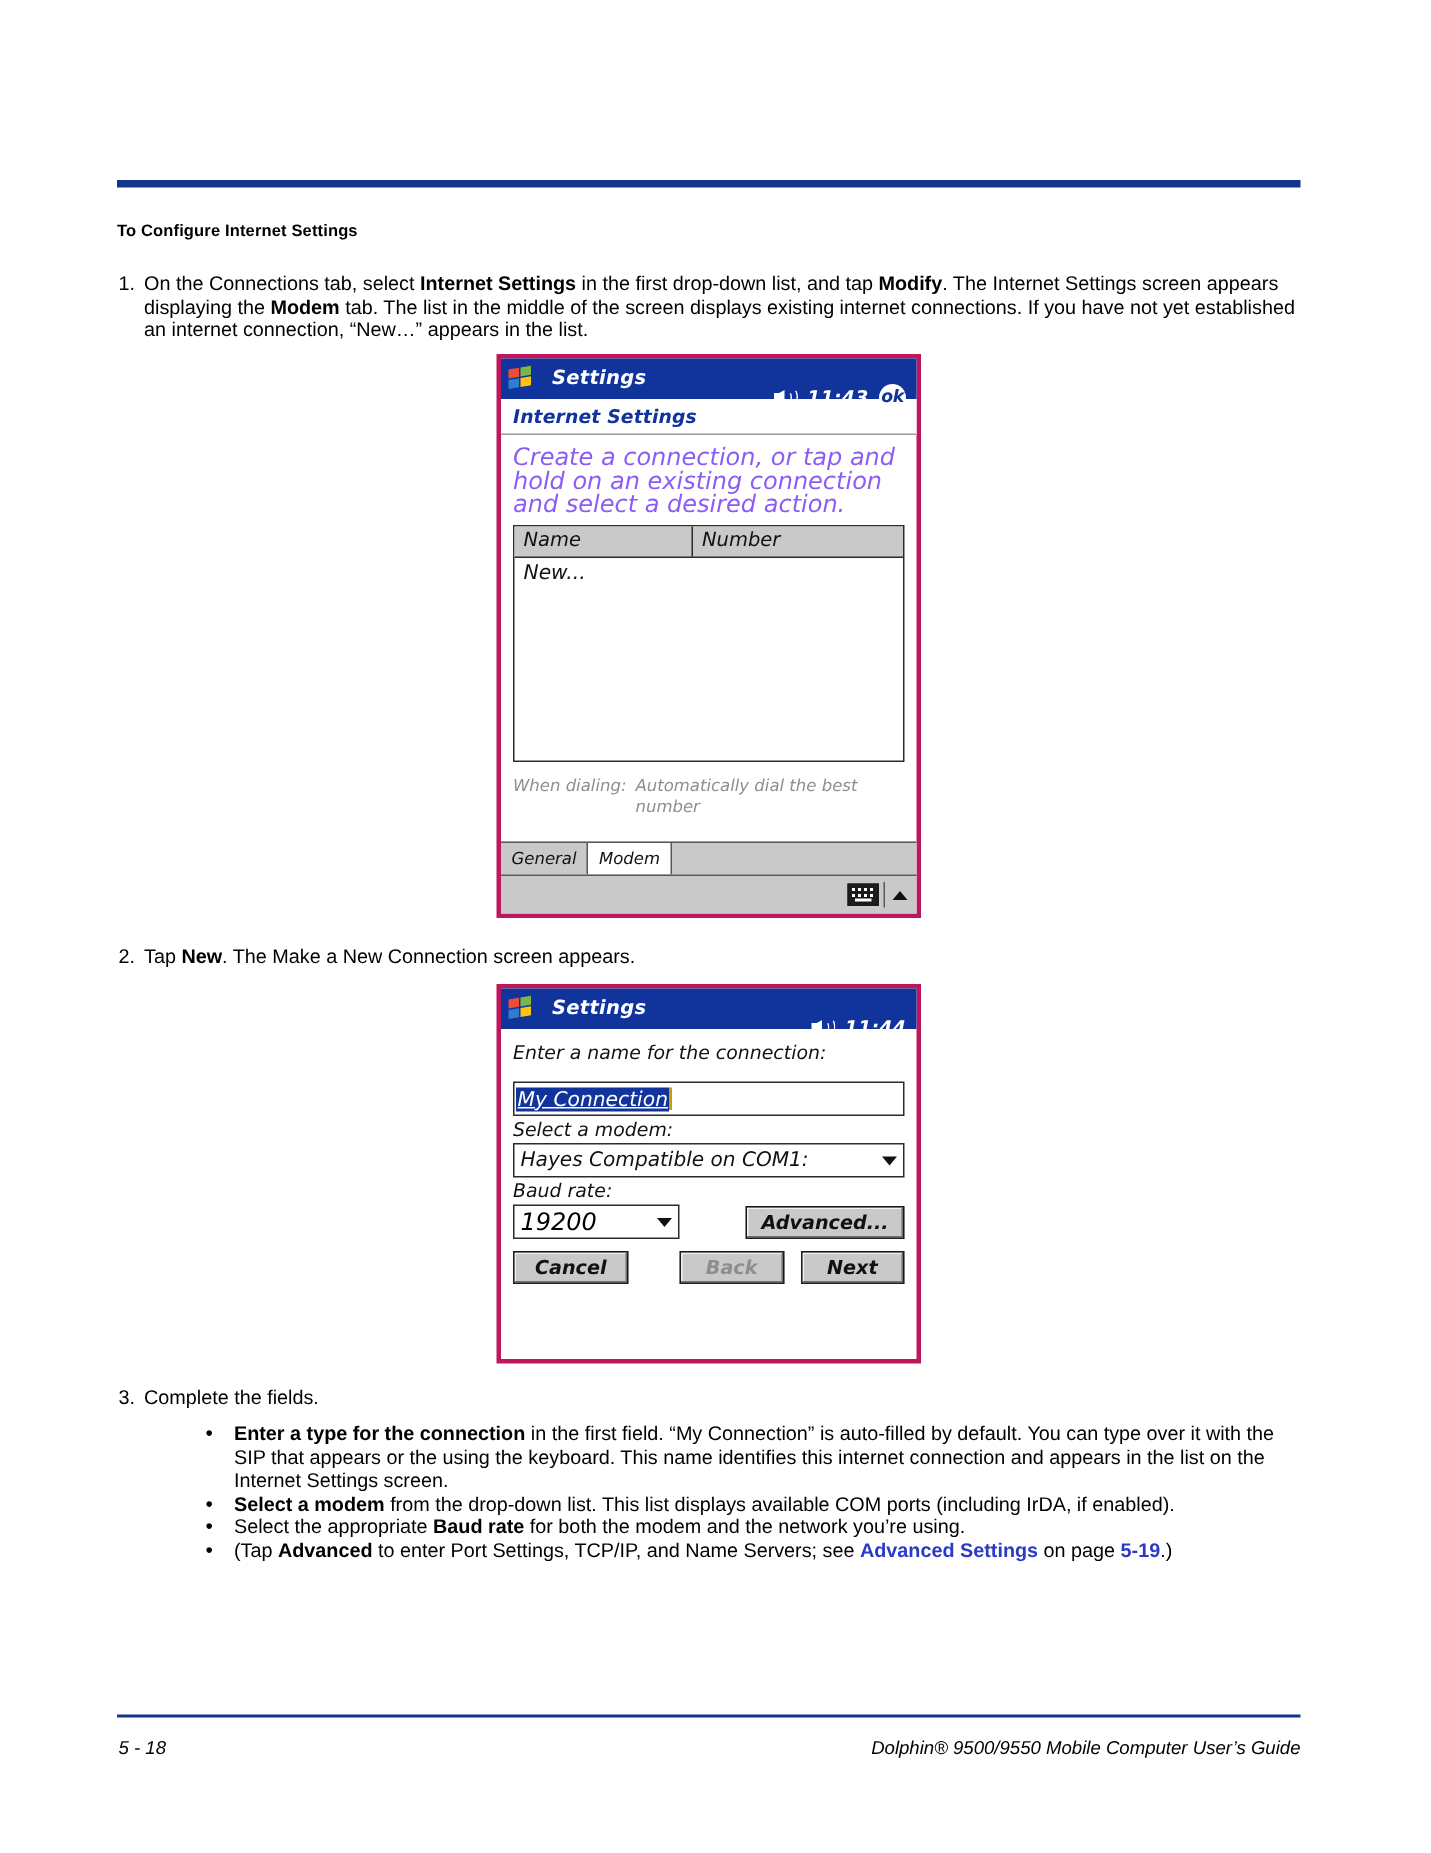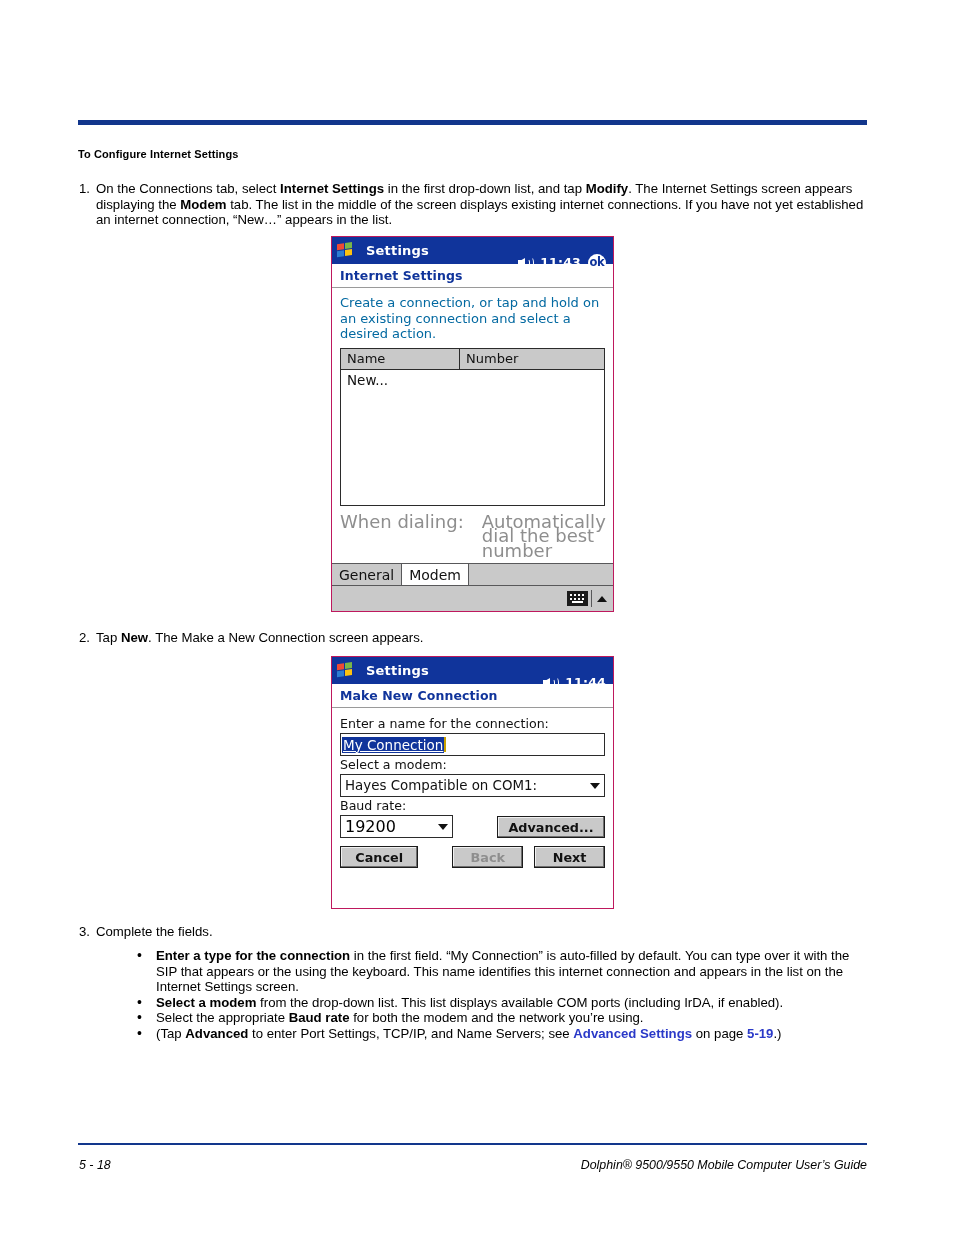--- a/index.html
+++ b/index.html
@@ -30,22 +30,22 @@
   .bullets{position:absolute;left:127px;top:948px;width:742px;font-size:13.2px;line-height:15.6px;}
   .bullet{position:relative;padding-left:29px;margin-bottom:0px;}
   .bullet .dot{position:absolute;left:10px;top:-1px;font-size:14px;line-height:16px;}
   .lnk{color:#2a39c8;font-weight:bold;}
 
   .foot{position:absolute;top:1158px;font-size:12.4px;font-style:italic;}
   #foot-page{left:79px;}
   #foot-title{right:87px;text-align:right;white-space:nowrap;}
 
   
-  .pda{position:absolute;border:1px solid #be185d;background:#ffffff;
-       font-family:"DejaVu Sans", sans-serif;box-sizing:border-box;}
+  .pda{position:absolute;border:3px solid #be185d;background:#ffffff;
+       font-family:"DejaVu Sans", sans-serif;box-sizing:border-box;font-style:italic;}
   #pda1{left:331px;top:236px;width:283px;height:376px;}
   #pda2{left:331px;top:656px;width:283px;height:253px;}
 
   
   .tbar{height:27px;background:#10349b;display:flex;align-items:center;position:relative;}
   .winlogo{width:25px;height:25px;margin:1px 0 1px 1px;position:relative;flex:0 0 auto;
            background:#10349b;overflow:hidden;}
   .winlogo .flag{position:absolute;left:4px;top:5px;width:16px;height:14px;
            transform:skewY(-9deg);}
   .winlogo .q{position:absolute;width:7px;height:6px;}
@@ -69,54 +69,54 @@
          font-size:11.5px;font-weight:bold;display:flex;align-items:center;justify-content:center;
          line-height:1;letter-spacing:-.3px;}
 
   
   .capbar{height:23px;border-bottom:1px solid #9a9a9a;display:flex;align-items:center;
           background:#ffffff;}
   .capbar span{color:#10349b;font-size:12.5px;font-weight:bold;margin-left:8px;letter-spacing:.1px;}
 
   
   .pbody{padding:7px 8px 0 8px;}
-  .ptext{font-size:13px;line-height:15.5px;color:#0369a1;}
+  .ptext{font-size:16px;line-height:15.5px;color:#8b5cf6;}
 
   
   .lst{margin-top:6px;border:1px solid #2b2b2b;background:#ffffff;}
   .lsthead{display:flex;height:20px;background:#c9c9c9;border-bottom:1px solid #2b2b2b;}
   .lsthead div{font-size:13px;color:#111;display:flex;align-items:center;padding-left:6px;}
   .lsthead .c1{width:112px;border-right:1px solid #2b2b2b;}
   .lsthead .c2{flex:1;}
   .lstbody{height:133px;padding:2px 0 0 6px;}
   .lstrow{font-size:13.5px;color:#111;line-height:17px;}
 
-  .whendial{display:flex;margin-top:9px;color:#8e8e8e;font-size:18px;line-height:14.6px;gap:12px;}
+  .whendial{display:flex;margin-top:9px;color:#8e8e8e;font-size:11px;line-height:14.6px;}
   .whendial .lbl{flex:0 0 auto;margin-right:6px;}
 
   
   .tabstrip{position:absolute;left:0;right:0;bottom:26px;height:21px;background:#c9c9c9;
             border-top:1px solid #58585a;display:flex;align-items:flex-start;}
-  .tab{height:21px;display:flex;align-items:center;padding:0 7px;font-size:14px;color:#111;
+  .tab{height:21px;display:flex;align-items:center;padding:0 7px;font-size:11px;color:#111;
        border-right:1px solid #58585a;box-sizing:border-box;}
   .tab.active{background:#ffffff;border-right:1px solid #58585a;}
 
   
   .sipbar{position:absolute;left:0;right:0;bottom:0;height:25px;background:#c9c9c9;
           border-top:1px solid #58585a;display:flex;align-items:center;justify-content:flex-end;}
   .kbd{width:19px;height:13px;background:#1b1b1b;border:1px solid #1b1b1b;margin-right:3px;
        position:relative;}
   .kbd i{position:absolute;background:#ffffff;width:2px;height:2px;}
   .sipdiv{width:1px;height:17px;background:#58585a;margin-right:5px;}
   .caret{width:0;height:0;border-left:5px solid transparent;border-right:5px solid transparent;
          border-bottom:6px solid #111;margin-right:6px;}
 
   
   .flabel{font-size:12.6px;color:#111;margin-top:1px;}
-  .ftext{height:21px;border:1px solid #2b2b2b;background:#ffffff;margin-top:2px;
+  .ftext{height:21px;border:1px solid #2b2b2b;background:#ffffff;margin-top:12px;
          display:flex;align-items:center;padding:0 1px;}
   .sel-text{background:#10349b;color:#ffffff;font-size:13.5px;padding:0 1px;
             text-decoration:underline;}
   .txtcaret{width:1.5px;height:15px;background:#c8a000;}
   .fcombo{height:21px;border:1px solid #2b2b2b;background:#ffffff;margin-top:2px;
           display:flex;align-items:center;justify-content:space-between;padding:0 4px 0 4px;}
   .fcombo .val{font-size:13.4px;color:#111;}
   .dncaret{width:0;height:0;border-left:5px solid transparent;border-right:5px solid transparent;
            border-top:6px solid #111;}
   .row{display:flex;align-items:flex-end;margin-top:2px;}
@@ -232,23 +232,20 @@
         <span class="spk">
           <span class="cone"></span>
             <span class="box"></span>
             <span class="w1"></span>
             <span class="w2"></span>
         </span>
         <span class="clock">11:44</span>
       </div>
     </div>
 
-    <div class="capbar">
-      <span>Make New Connection</span>
-    </div>
 
     <div class="pbody">
       <div class="flabel">Enter a name for the connection:</div>
       <div class="ftext">
         <span class="sel-text">My Connection</span>
         <span class="txtcaret"></span>
       </div>
 
       <div class="flabel">Select a modem:</div>
       <div class="fcombo">

